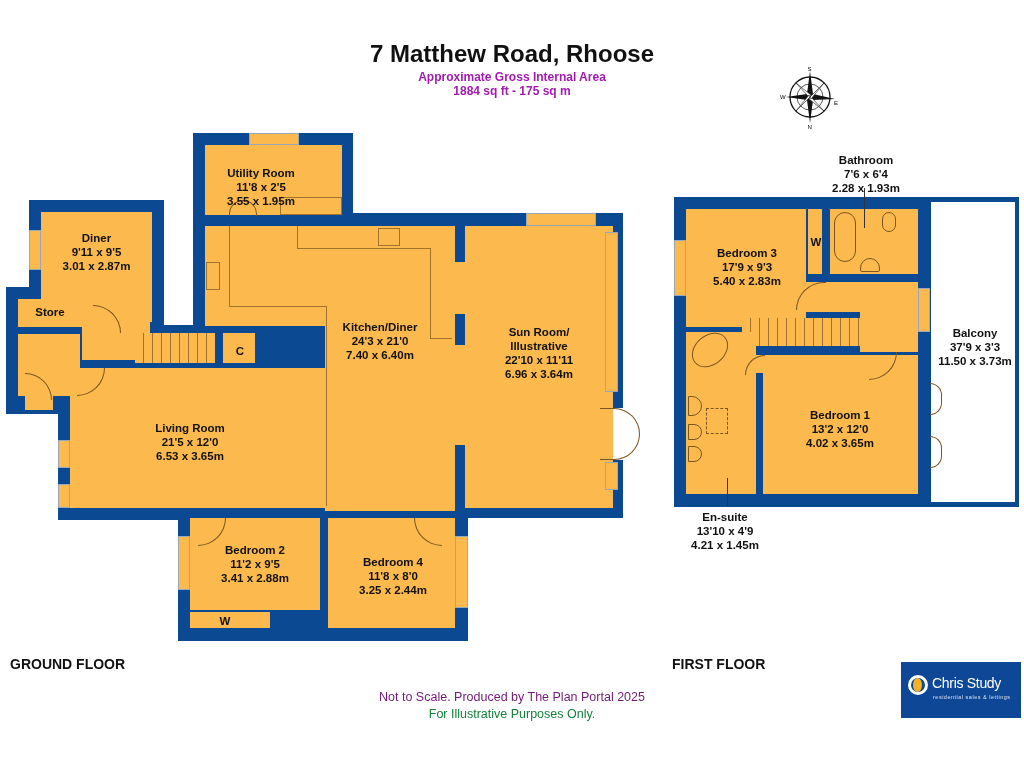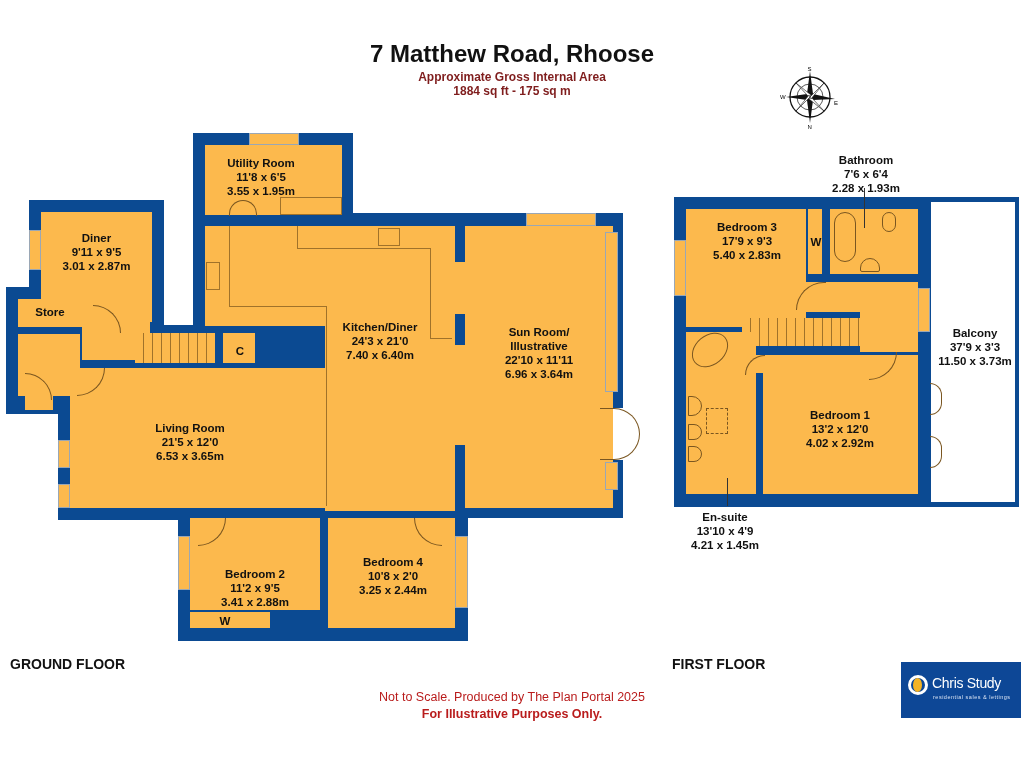--- a/index.html
+++ b/index.html
@@ -1,29 +1,29 @@
 <!DOCTYPE html>
 <html><head>
 <meta charset="utf-8">
 <style>
   html, body { margin:0; padding:0; }
   body { width:1024px; height:768px; background:#ffffff; position:relative; overflow:hidden;
          font-family:"Liberation Sans", sans-serif; color:#111; }
   .abs { position:absolute; }
   .title { left:0; width:1024px; top:40px; text-align:center; font-weight:bold; font-size:24px; color:#111; }
-  .subtitle { left:0; width:1024px; text-align:center; font-weight:bold; font-size:12px; color:#7f1d1d; }
+  .subtitle { left:0; width:1024px; text-align:center; font-weight:bold; font-size:12px; color:#a21caf; }
   .wall { position:absolute; background:#0b4a92; }
   .room { position:absolute; background:#fcb94d; }
   .white { position:absolute; background:#ffffff; }
   .line { position:absolute; background:#a0722a; }
   .label { position:absolute; text-align:center; font-weight:bold; font-size:11.5px; line-height:14px; color:#111; }
   .label div { white-space:nowrap; }
   .floor-label { position:absolute; font-weight:bold; font-size:14px; color:#111; }
-  .footer1 { position:absolute; left:0; width:1024px; top:690px; text-align:center; font-size:12.5px; color:#b91c1c; }
-  .footer2 { position:absolute; left:0; width:1024px; top:707px; text-align:center; font-size:12.5px; font-weight:bold; color:#b91c1c; }
+  .footer1 { position:absolute; left:0; width:1024px; top:690px; text-align:center; font-size:12.5px; color:#701a75; }
+  .footer2 { position:absolute; left:0; width:1024px; top:707px; text-align:center; font-size:12.5px; font-weight:normal; color:#15803d; }
   .window { position:absolute; background:#fcb94d; border:1px solid #9aa7b5; box-sizing:border-box; }
   .stairs { position:absolute; background:repeating-linear-gradient(90deg, #fcb94d 0 8px, #a0722a 8px 9px); }
   .door-arc { position:absolute; border:1px solid #7a5620; box-sizing:border-box; }
   .logo { position:absolute; left:901px; top:662px; width:120px; height:56px; background:#0d4796; }
   .logo-text { position:absolute; left:31px; top:13px; color:#fff; font-size:14px; letter-spacing:-0.3px; }
   .logo-sub { position:absolute; left:32px; top:32px; color:#d9e3f3; font-size:5.5px; letter-spacing:0.5px; }
   .logo-ring { position:absolute; left:7px; top:13px; width:20px; height:20px; border-radius:50%; border:3px solid #ffffff; box-sizing:border-box; }
   .logo-ring-inner { position:absolute; left:12px; top:16px; width:9px; height:14px; border-radius:50%; background:#f4b324; }
   .compass { position:absolute; left:780px; top:65px; width:60px; height:65px; }
   .lead { position:absolute; width:1px; background:#333; }
@@ -106,23 +106,23 @@
   <div class="door-arc" style="left:600px;top:408px;width:40px;height:52px;border-radius:0 26px 26px 0;border-left:none;"></div>
 
   <div class="door-arc" style="left:93px;top:305px;width:28px;height:28px;border-radius:0 28px 0 0;border-left:none;border-bottom:none;"></div>
   <div class="door-arc" style="left:25px;top:373px;width:27px;height:27px;border-radius:0 27px 0 0;border-left:none;border-bottom:none;"></div>
   <div class="door-arc" style="left:77px;top:368px;width:28px;height:28px;border-radius:0 0 28px 0;border-left:none;border-top:none;"></div>
   <div class="door-arc" style="left:198px;top:518px;width:28px;height:28px;border-radius:0 0 28px 0;border-left:none;border-top:none;"></div>
   <div class="door-arc" style="left:414px;top:518px;width:28px;height:28px;border-radius:0 0 0 28px;border-right:none;border-top:none;"></div>
   <div class="door-arc" style="left:229px;top:200px;width:14px;height:16px;border-radius:14px 0 0 0;border-right:none;border-bottom:none;"></div>
   <div class="door-arc" style="left:243px;top:200px;width:14px;height:16px;border-radius:0 14px 0 0;border-left:none;border-bottom:none;"></div>
 
-  <div class="label" style="left:205px;top:156px;width:112px;">
+  <div class="label" style="left:205px;top:166px;width:112px;">
     <div>Utility Room</div>
-    <div>11'8 x 6'5</div>
+    <div>11'8 x 2'5</div>
     <div>3.55 x 1.95m</div>
   </div>
   <div class="label" style="left:41px;top:231px;width:111px;">
     <div>Diner</div>
     <div>9'11 x 9'5</div>
     <div>3.01 x 2.87m</div>
   </div>
   <div class="label" style="left:18px;top:305px;width:64px;">
     <div>Store</div>
   </div>
@@ -138,28 +138,28 @@
     <div>Sun Room/</div>
     <div>Illustrative</div>
     <div>22'10 x 11'11</div>
     <div>6.96 x 3.64m</div>
   </div>
   <div class="label" style="left:130px;top:421px;width:120px;">
     <div>Living Room</div>
     <div>21'5 x 12'0</div>
     <div>6.53 x 3.65m</div>
   </div>
-  <div class="label" style="left:195px;top:543px;width:120px;margin-top:24px;">
+  <div class="label" style="left:195px;top:543px;width:120px;">
     <div>Bedroom 2</div>
     <div>11'2 x 9'5</div>
     <div>3.41 x 2.88m</div>
   </div>
   <div class="label" style="left:333px;top:555px;width:120px;">
     <div>Bedroom 4</div>
-    <div>10'8 x 2'0</div>
+    <div>11'8 x 8'0</div>
     <div>3.25 x 2.44m</div>
   </div>
   <div class="label" style="left:215px;top:614px;width:20px;">
     <div>W</div>
   </div>
 </div>
 
 <div class="floor-label" style="left:10px;top:656px;">GROUND FLOOR</div>
 
 <div>
@@ -197,37 +197,37 @@
   <div class="abs" style="left:688px;top:396px;width:14px;height:20px;border:1px solid #7a5620;border-radius:0 10px 10px 0;box-sizing:border-box;"></div>
 
   <div class="lead" style="left:864px;top:188px;height:40px;"></div>
   <div class="lead" style="left:727px;top:478px;height:28px;"></div>
 
   <div class="label" style="left:806px;top:153px;width:120px;">
     <div>Bathroom</div>
     <div>7'6 x 6'4</div>
     <div>2.28 x 1.93m</div>
   </div>
-  <div class="label" style="left:686px;top:220px;width:122px;">
+  <div class="label" style="left:686px;top:246px;width:122px;">
     <div>Bedroom 3</div>
     <div>17'9 x 9'3</div>
     <div>5.40 x 2.83m</div>
   </div>
   <div class="label" style="left:808px;top:235px;width:16px;">
     <div>W</div>
   </div>
   <div class="label" style="left:930px;top:326px;width:90px;">
     <div>Balcony</div>
     <div>37'9 x 3'3</div>
     <div>11.50 x 3.73m</div>
   </div>
   <div class="label" style="left:780px;top:408px;width:120px;">
     <div>Bedroom 1</div>
     <div>13'2 x 12'0</div>
-    <div>4.02 x 2.92m</div>
+    <div>4.02 x 3.65m</div>
   </div>
   <div class="label" style="left:665px;top:510px;width:120px;">
     <div>En-suite</div>
     <div>13'10 x 4'9</div>
     <div>4.21 x 1.45m</div>
   </div>
 </div>
 
 <div class="floor-label" style="left:672px;top:656px;">FIRST FLOOR</div>
 

